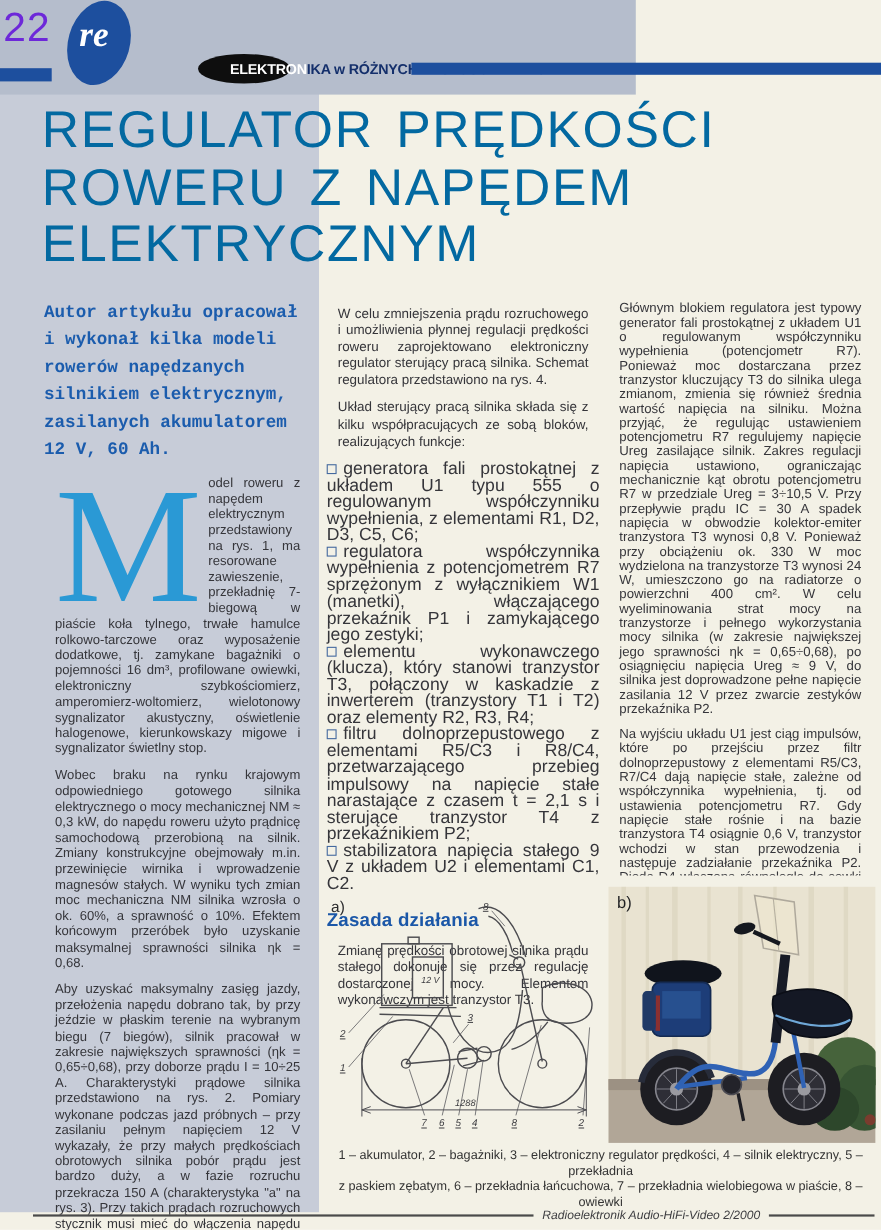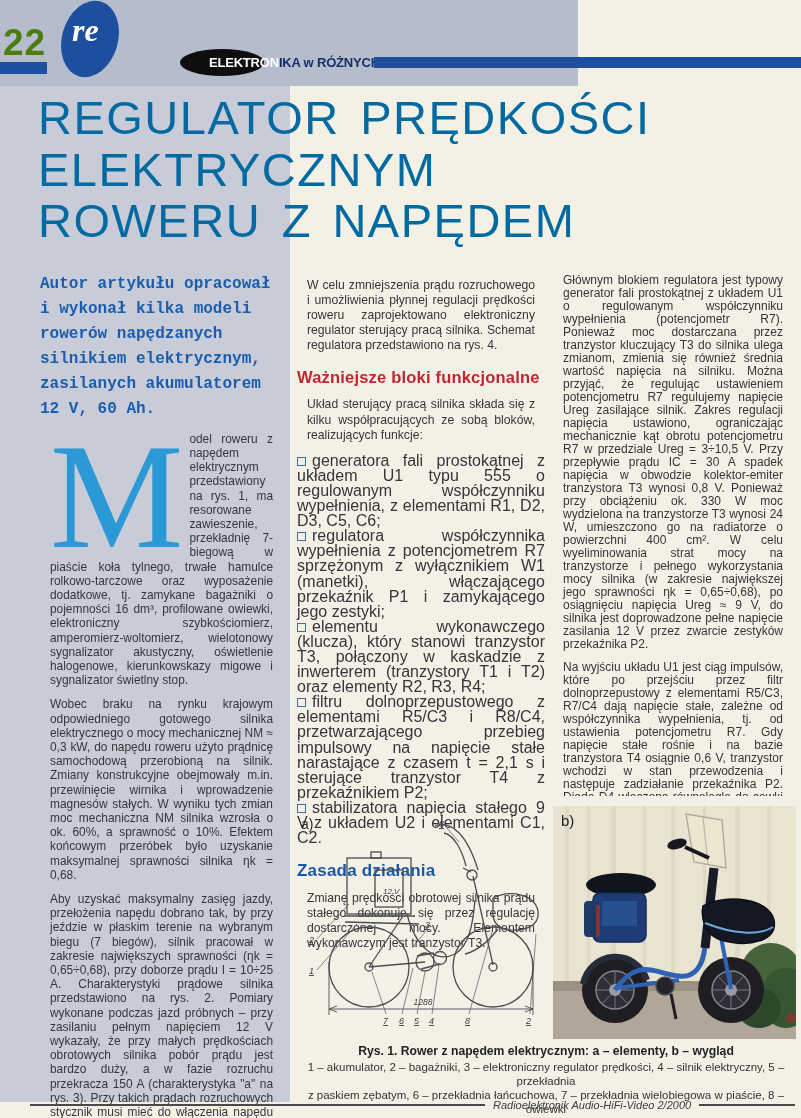--- a/index.html
+++ b/index.html
@@ -5,21 +5,21 @@
   html,body{margin:0;padding:0;}
   .page{
     position:relative;width:801px;height:1118px;overflow:hidden;
     background:#f3f1e6;font-family:"Liberation Sans",sans-serif;color:#35353a;
   }
   
   .lavender-panel{position:absolute;left:0;top:0;width:290px;height:1102px;background:#c7ccd8;}
   .header-band{position:absolute;left:0;top:0;width:578px;height:86px;background:#b5bdcc;}
 
   
-  .page-number{position:absolute;left:3px;top:22px;font-size:37px;font-weight:bold;color:#4d7c0f;letter-spacing:1px;}
+  .page-number{position:absolute;left:3px;top:4px;font-size:37px;font-weight:normal;color:#6d28d9;letter-spacing:1px;}
   .page-number-bar{position:absolute;left:0;top:62px;width:47px;height:12px;background:#1d4f9e;}
   .logo-ellipse{position:absolute;left:62px;top:0px;width:56px;height:78px;background:#1d4f9e;border-radius:50%;transform:rotate(16deg);}
   .logo-text{position:absolute;left:8px;top:14px;color:#fff;font-family:"Liberation Serif",serif;font-style:italic;font-weight:bold;font-size:32px;transform:rotate(-16deg);}
   .band-ellipse{position:absolute;left:180px;top:49px;width:84px;height:27px;background:#0e0e0e;border-radius:50%;}
   .band-text{position:absolute;left:192px;top:55px;font-size:13px;font-weight:bold;letter-spacing:-0.2px;white-space:nowrap;}
   .band-white{color:#ffffff;padding-left:17px;}
   .band-navy{color:#142f6b;}
   .band-bar{position:absolute;left:374px;top:57px;width:427px;height:11px;background:#1d4f9e;}
 
   
@@ -74,34 +74,33 @@
     <div class="logo-text">re</div>
   </div>
   <div class="band-ellipse"></div>
   <div class="band-text">
     <span class="band-white">ELEKTRON</span><span class="band-navy">IKA w RÓŻNYCH ZASTOSOWANIACH</span>
   </div>
   <div class="band-bar"></div>
 
   <div class="title">
     <div>REGULATOR PRĘDKOŚCI</div>
+    <div>ROWERU Z NAPĘDEM</div>
     <div>ELEKTRYCZNYM</div>
-    <div>ROWERU Z NAPĘDEM</div>
   </div>
 
   <div class="col-left">
     <p class="intro">Autor artykułu opracował i wykonał kilka modeli rowerów napędzanych silnikiem elektrycznym, zasilanych akumulatorem 12 V, 60 Ah.</p>
     <p class="body-text"><span class="dropcap">M</span><span>odel roweru z napędem elektrycznym przedstawiony na rys. 1, ma resorowane zawieszenie, przekładnię 7-biegową w piaście koła tylnego, trwałe hamulce rolkowo-tarczowe oraz wyposażenie dodatkowe, tj. zamykane bagażniki o pojemności 16 dm³, profilowane owiewki, elektroniczny szybkościomierz, amperomierz-woltomierz, wielotonowy sygnalizator akustyczny, oświetlenie halogenowe, kierunkowskazy migowe i sygnalizator świetlny stop.</span></p>
     <p class="body-text">Wobec braku na rynku krajowym odpowiedniego gotowego silnika elektrycznego o mocy mechanicznej NM ≈ 0,3 kW, do napędu roweru użyto prądnicę samochodową przerobioną na silnik. Zmiany konstrukcyjne obejmowały m.in. przewinięcie wirnika i wprowadzenie magnesów stałych. W wyniku tych zmian moc mechaniczna NM silnika wzrosła o ok. 60%, a sprawność o 10%. Efektem końcowym przeróbek było uzyskanie maksymalnej sprawności silnika ηk = 0,68.</p>
     <p class="body-text">Aby uzyskać maksymalny zasięg jazdy, przełożenia napędu dobrano tak, by przy jeździe w płaskim terenie na wybranym biegu (7 biegów), silnik pracował w zakresie największych sprawności (ηk = 0,65÷0,68), przy doborze prądu I = 10÷25 A. Charakterystyki prądowe silnika przedstawiono na rys. 2. Pomiary wykonane podczas jazd próbnych – przy zasilaniu pełnym napięciem 12 V wykazały, że przy małych prędkościach obrotowych silnika pobór prądu jest bardzo duży, a w fazie rozruchu przekracza 150 A (charakterystyka "a" na rys. 3). Przy takich prądach rozruchowych stycznik musi mieć do włączenia napędu bardzo duże rozmiary. Zbyt duży moment rozruchowy powodował przy ruszaniu stukowe, a więc niszczące działanie mechanizmu wolnobiegu oraz niebezpieczne podnoszenie przedniego koła roweru.</p>
   </div>
 
   <div class="col-mid">
     <p class="body-text">W celu zmniejszenia prądu rozruchowego i umożliwienia płynnej regulacji prędkości roweru zaprojektowano elektroniczny regulator sterujący pracą silnika. Schemat regulatora przedstawiono na rys. 4.</p>
-    <h3 class="heading-red">Ważniejsze bloki funkcjonalne</h3>
     <p class="body-text">Układ sterujący pracą silnika składa się z kilku współpracujących ze sobą bloków, realizujących funkcje:</p>
     <p class="bullet"><span class="bullet-square"></span><span>generatora fali prostokątnej z układem U1 typu 555 o regulowanym współczynniku wypełnienia, z elementami R1, D2, D3, C5, C6;</span></p>
     <p class="bullet"><span class="bullet-square"></span><span>regulatora współczynnika wypełnienia z potencjometrem R7 sprzężonym z wyłącznikiem W1 (manetki), włączającego przekaźnik P1 i zamykającego jego zestyki;</span></p>
     <p class="bullet"><span class="bullet-square"></span><span>elementu wykonawczego (klucza), który stanowi tranzystor T3, połączony w kaskadzie z inwerterem (tranzystory T1 i T2) oraz elementy R2, R3, R4;</span></p>
     <p class="bullet"><span class="bullet-square"></span><span>filtru dolnoprzepustowego z elementami R5/C3 i R8/C4, przetwarzającego przebieg impulsowy na napięcie stałe narastające z czasem t = 2,1 s i sterujące tranzystor T4 z przekaźnikiem P2;</span></p>
     <p class="bullet"><span class="bullet-square"></span><span>stabilizatora napięcia stałego 9 V z układem U2 i elementami C1, C2.</span></p>
     <h3 class="heading-blue">Zasada działania</h3>
     <p class="body-text">Zmianę prędkości obrotowej silnika prądu stałego dokonuje się przez regulację dostarczonej mocy. Elementem wykonawczym jest tranzystor T3.</p>
   </div>
 
@@ -246,21 +245,20 @@
       <rect x="49" y="95" width="35" height="25" fill="#27508f"></rect>
       <path d="M45,99 L45,131" stroke="#8a3030" stroke-width="4"></path>
       <rect x="31" y="95" width="12" height="36" rx="4" fill="#203a66"></rect>
 
       <circle cx="112" cy="180" r="9" fill="#23232a" stroke="#4a4a52" stroke-width="1.5"></circle>
       <path d="M118,188 L123,213" stroke="#1e1e24" stroke-width="3"></path>
     </svg>
   </div>
 
   <div class="caption">
-    <p class="caption-title">Rys. 1. Rower z napędem elektrycznym: a – elementy, b – wygląd</p>
     <p class="caption-line">1 – akumulator, 2 – bagażniki, 3 – elektroniczny regulator prędkości, 4 – silnik elektryczny, 5 – przekładnia</p>
     <p class="caption-line">z paskiem zębatym, 6 – przekładnia łańcuchowa, 7 – przekładnia wielobiegowa w piaście, 8 – owiewki</p>
   </div>
 
   <div class="footer">
     <div class="footer-line-1"></div>
     <div class="footer-text">Radioelektronik Audio-HiFi-Video  2/2000</div>
     <div class="footer-line-2"></div>
   </div>
 

